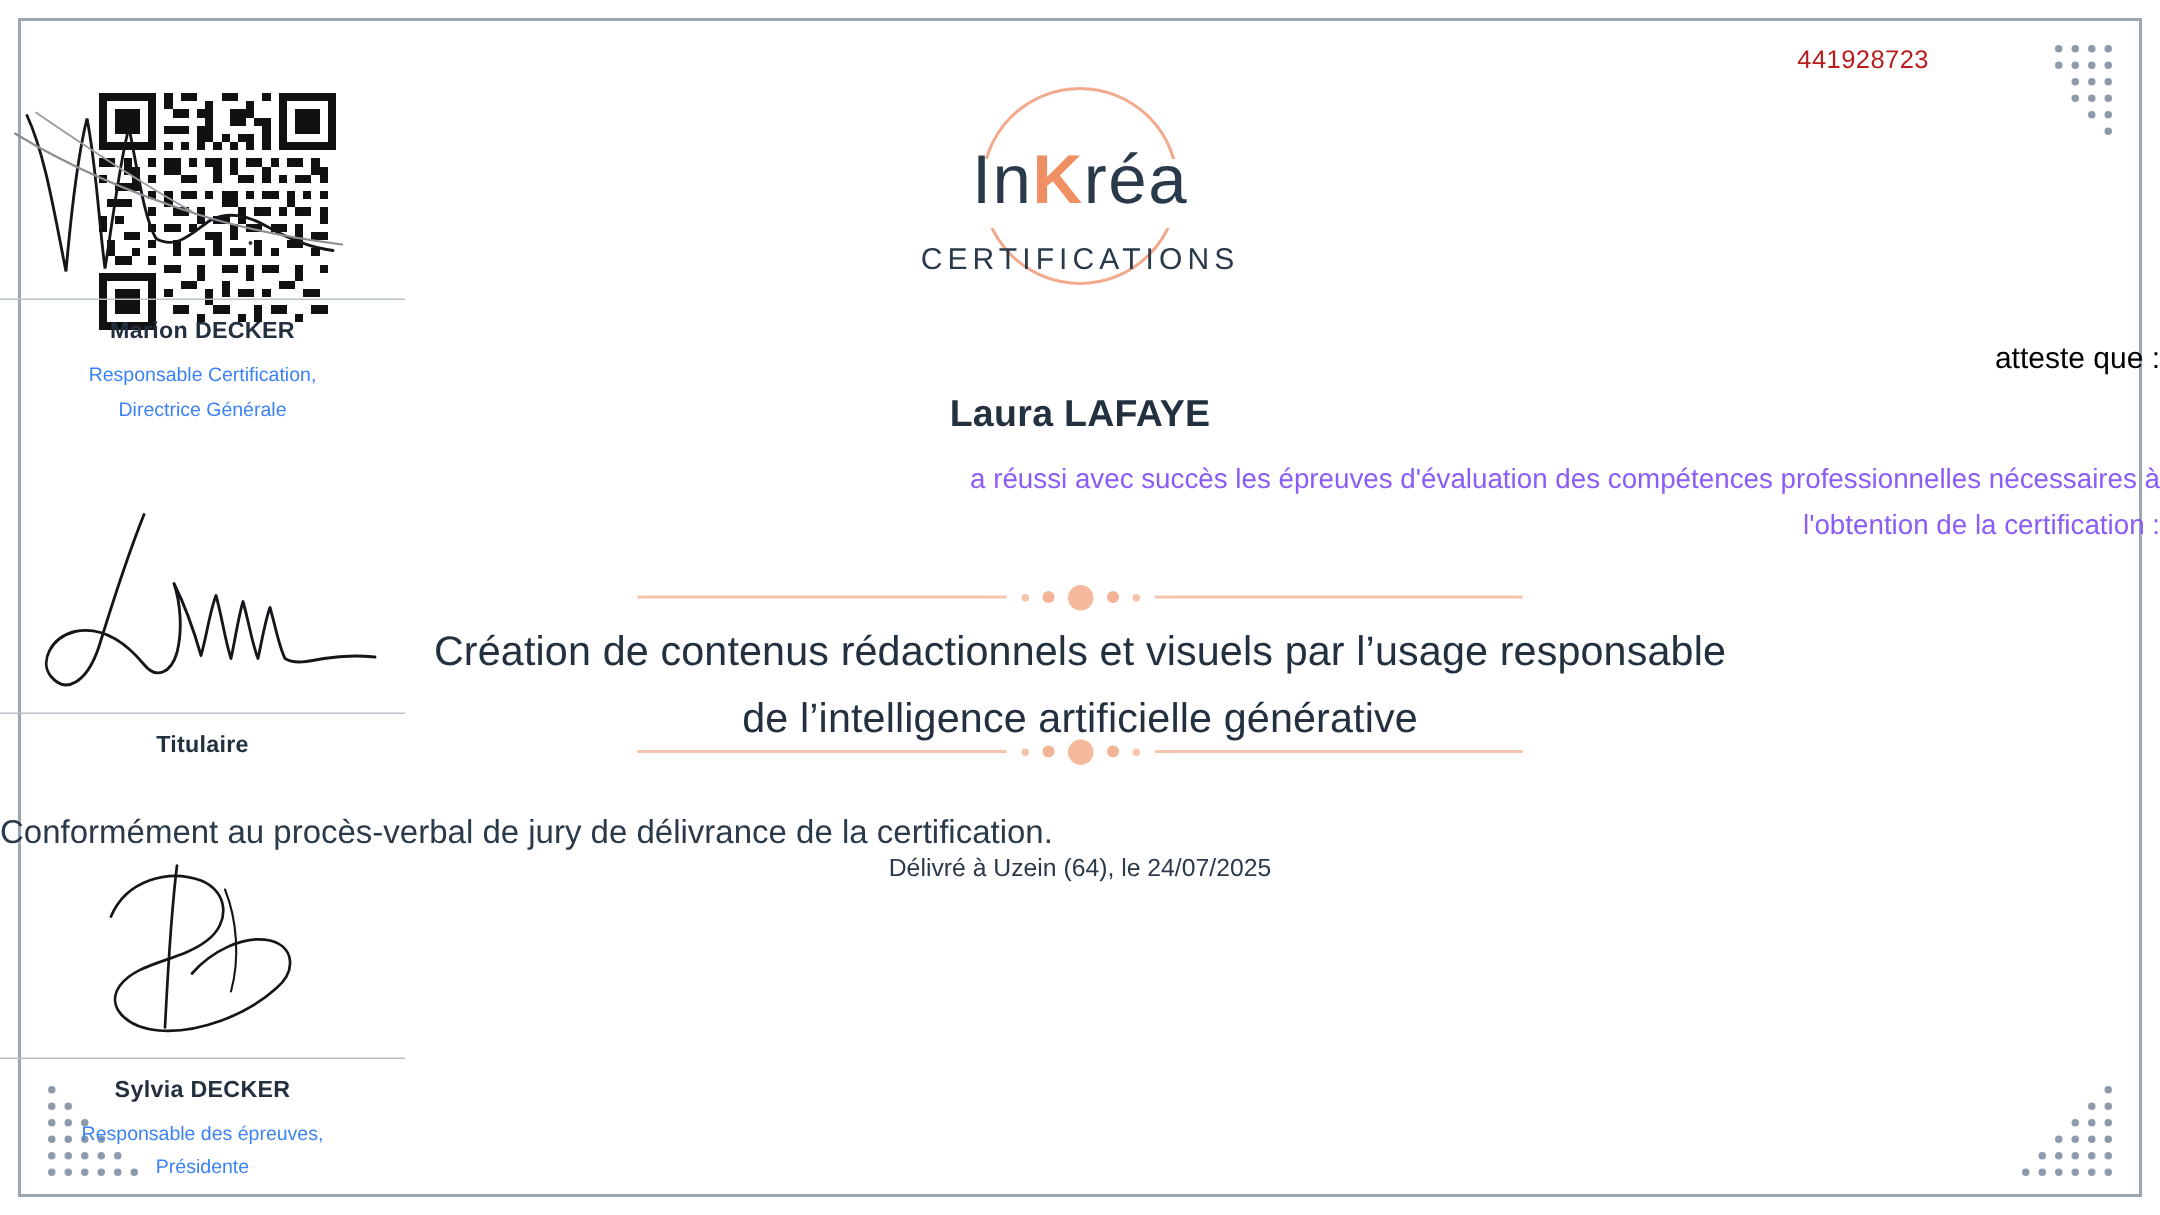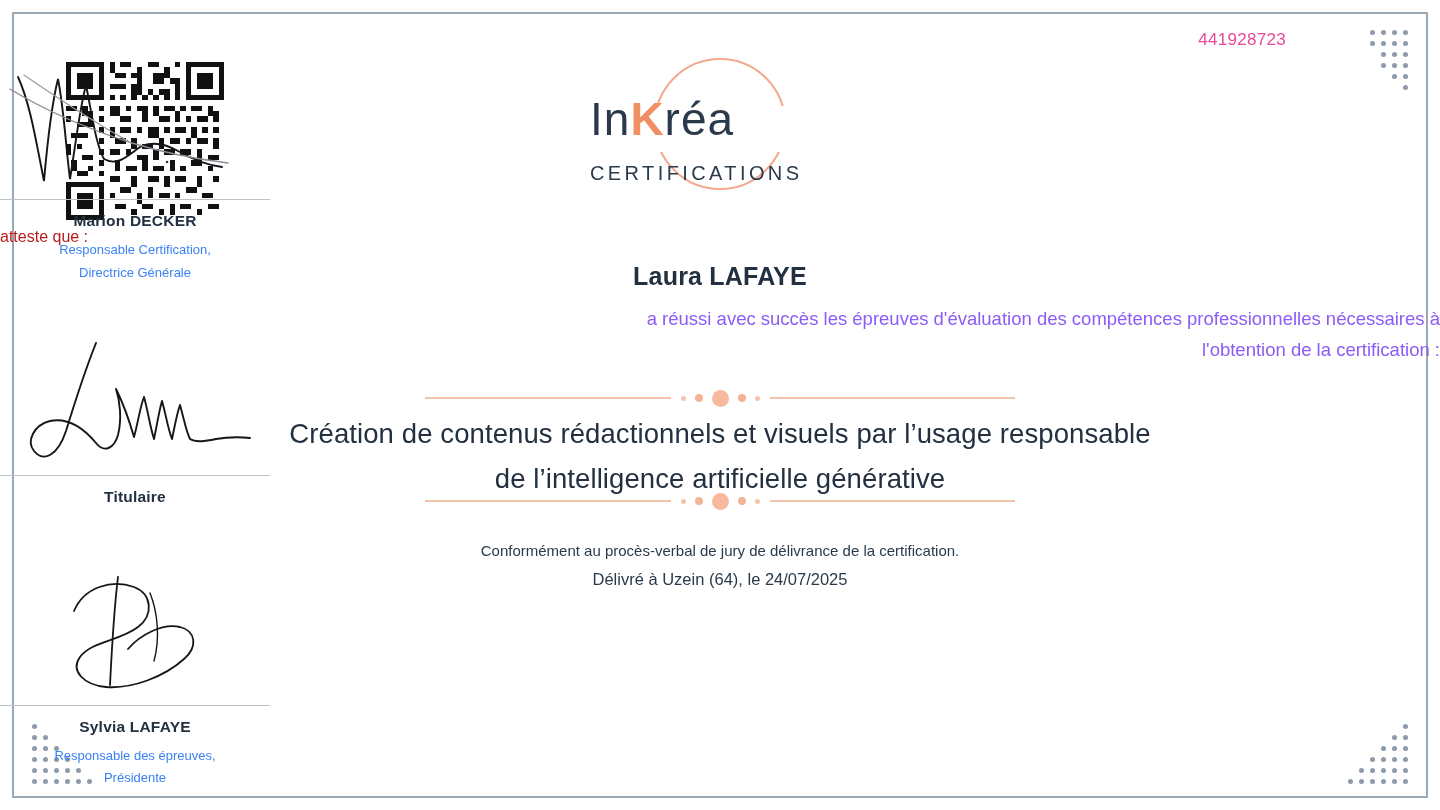--- a/index.html
+++ b/index.html
@@ -44,21 +44,21 @@
   }
   .qr-wrap svg { display: block; }
 
   
   .serial {
     position: absolute;
     right: 154px;
     top: 30px;
     font-size: 17px;
     letter-spacing: .3px;
-    color: #ec4899;
+    color: #b91c1c;
   }
 
   
   .dots {
     position: absolute;
     display: grid;
     gap: 6px;
   }
   .dots span {
     display: block;
@@ -85,21 +85,21 @@
     grid-template-columns: repeat(7, 5px);
   }
 
   
   .logo-block {
     position: absolute;
     left: 50%;
     top: 52px;
     transform: translateX(-50%);
     width: 260px;
-    text-align: left;
+    text-align: center;
   }
   .logo-ring {
     position: absolute;
     left: 50%;
     top: 6px;
     transform: translateX(-50%);
     width: 132px;
     height: 132px;
     border-radius: 50%;
     border: 2px solid #f2a98c;
@@ -132,23 +132,23 @@
     font-size: 20px;
     letter-spacing: 3.4px;
     color: #2b3a4a;
   }
 
   
   .attests {
     position: absolute;
     left: 0; right: 0;
     top: 228px;
-    text-align: left;
-    font-size: 16px;
-    color: #b91c1c;
+    text-align: right;
+    font-size: 20px;
+    color: #000000;
   }
   .holder-name {
     position: absolute;
     left: 0; right: 0;
     top: 262px;
     text-align: center;
     font-size: 25px;
     font-weight: 700;
     color: #22303f;
     letter-spacing: .2px;
@@ -208,22 +208,21 @@
     line-height: 1.62;
     color: #22303f;
     letter-spacing: .1px;
   }
 
   
   .conformity {
     position: absolute;
     left: 0; right: 0;
     top: 542px;
-    text-align: center;
-    font-size: 15px;
+    font-size: 22px;
     color: #2b3a4a;
   }
   .delivered {
     position: absolute;
     left: 0; right: 0;
     top: 570px;
     text-align: center;
     font-size: 16.5px;
     color: #2b3a4a;
   }
@@ -635,21 +634,21 @@
 
     <div class="sig-col">
       <div class="sig-ink">
         <svg width="270" height="136" viewBox="0 0 270 136" fill="none" aria-hidden="true">
           <path d="M74 42 C84 18, 112 10, 134 18 C152 25, 154 46, 138 58 C120 72, 92 72, 80 88 C70 102, 84 116, 106 118 C132 120, 164 108, 184 90 C198 78, 196 62, 180 58 C162 54, 140 66, 128 80" stroke="#15151a" stroke-width="1.8" stroke-linecap="round"></path>
           <path d="M118 8 C114 40, 112 76, 110 116" stroke="#15151a" stroke-width="1.8" stroke-linecap="round"></path>
           <path d="M150 24 C158 44, 160 70, 154 92" stroke="#15151a" stroke-width="1.4" stroke-linecap="round"></path>
         </svg>
       </div>
       <div class="sig-rule"></div>
-      <div class="sig-name">Sylvia LAFAYE</div>
+      <div class="sig-name">Sylvia DECKER</div>
       <div class="sig-role">
         <div>Responsable des épreuves,</div>
         <div>Présidente</div>
       </div>
     </div>
 
   </div>
 
 </div>
 

